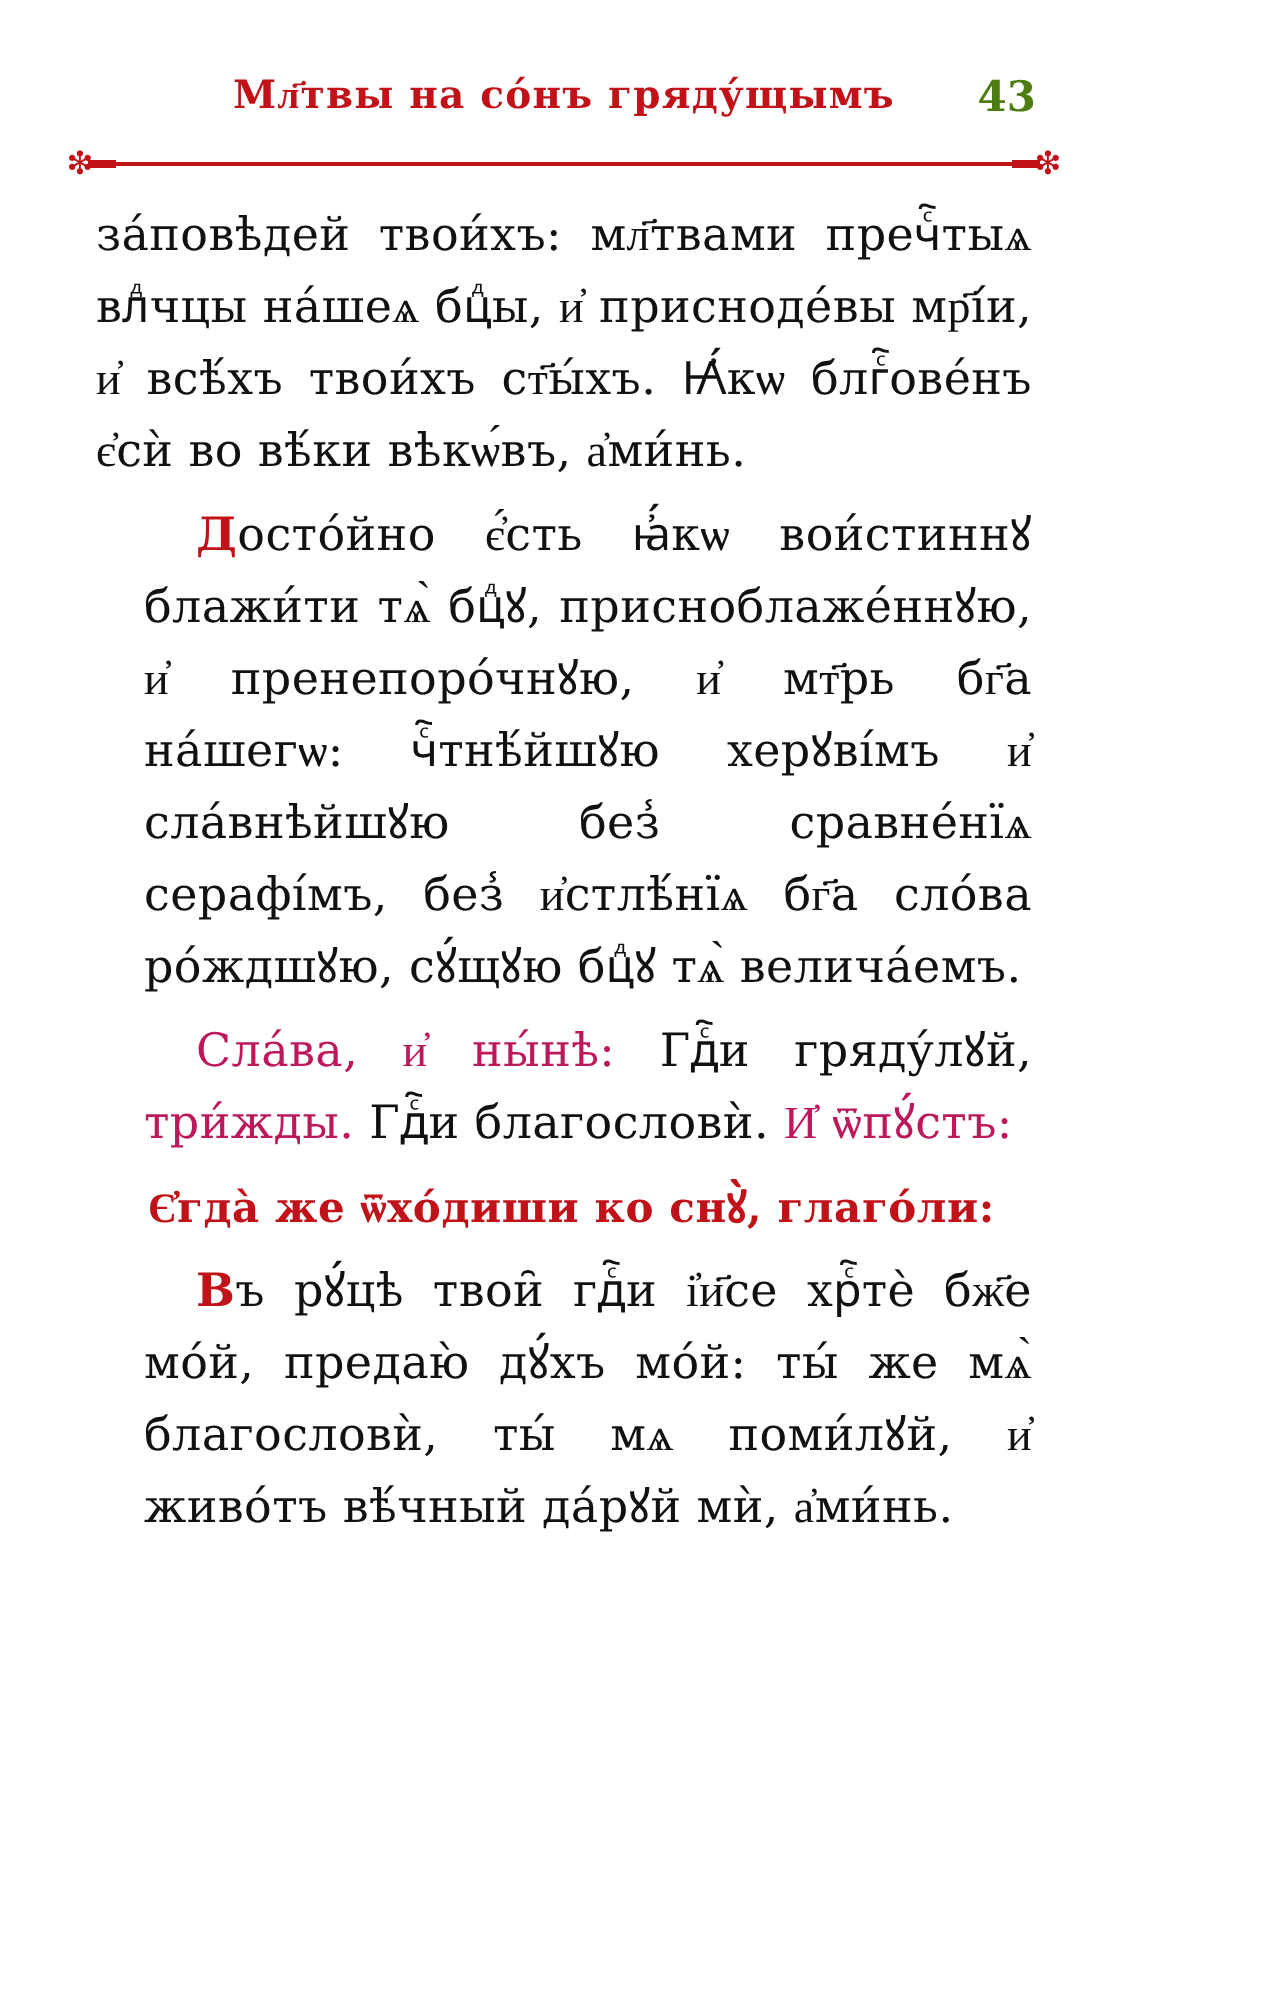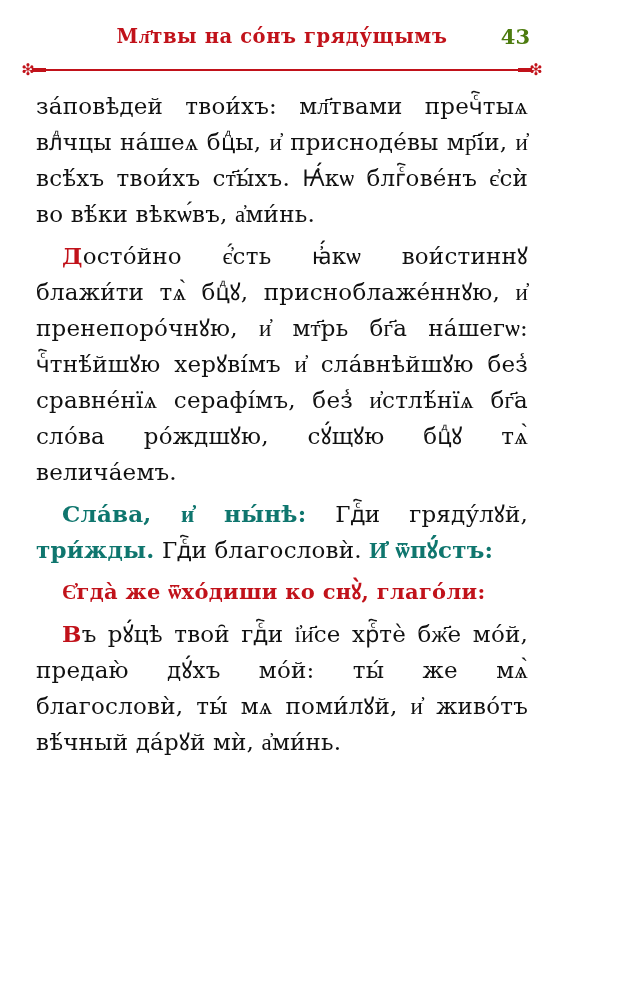--- a/index.html
+++ b/index.html
@@ -13,21 +13,21 @@
     overflow: hidden;
     font-family: "DejaVu Serif", "Liberation Serif", serif;
     color: #111111;
   }
 
   .page {
     position: relative;
     width: 564px;
     height: 1000px;
     box-sizing: border-box;
-    padding: 0;
+    padding: 12px;
   }
 
   
   .header {
     position: relative;
     height: 62px;
     margin: 0 28px;
     display: flex;
     align-items: center;
     justify-content: center;
@@ -97,27 +97,26 @@
 
   .para {
     font-size: 23px;
     line-height: 36px;
     letter-spacing: 0.2px;
     text-align: justify;
     margin: 0 0 6px 0;
     font-family: "DejaVu Serif", "Liberation Serif", serif;
   }
   .para.first { margin-top: 2px; }
-  .para.indent { text-indent: 26px; }
+  .para.indent { text-indent: 26px; margin-left: 24px; }
 
   .para.black { color: #111111; }
 
   .rubric {
-    color: #0f766e;
-    font-weight: bold;
+    color: #be185d;
   }
 
   .para.rubric-line {
     font-size: 21px;
     line-height: 36px;
     color: #c1121a;
     text-indent: 26px;
     letter-spacing: 0.3px;
     font-weight: bold;
   }

